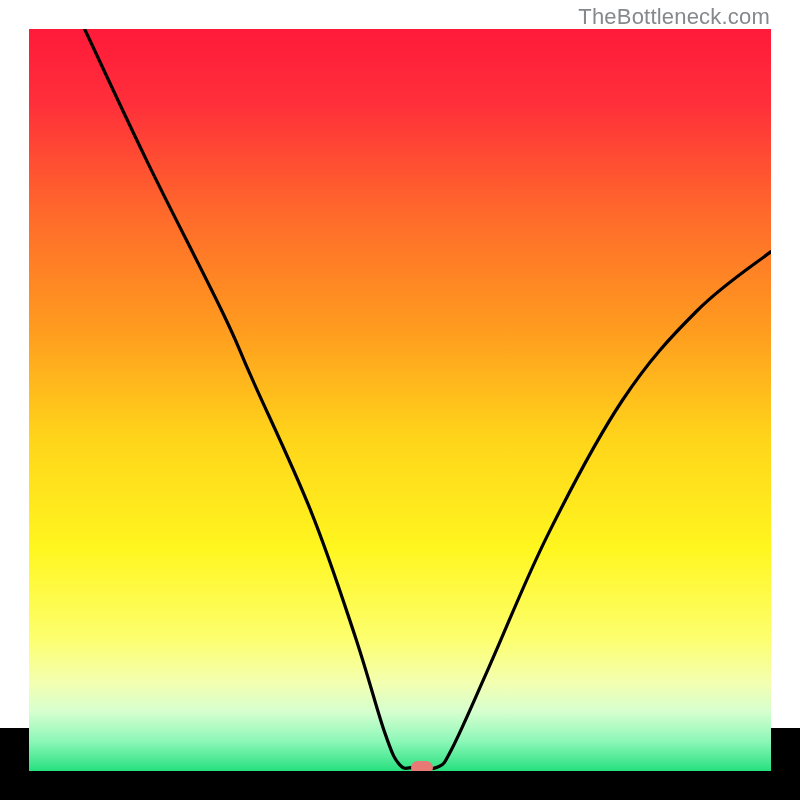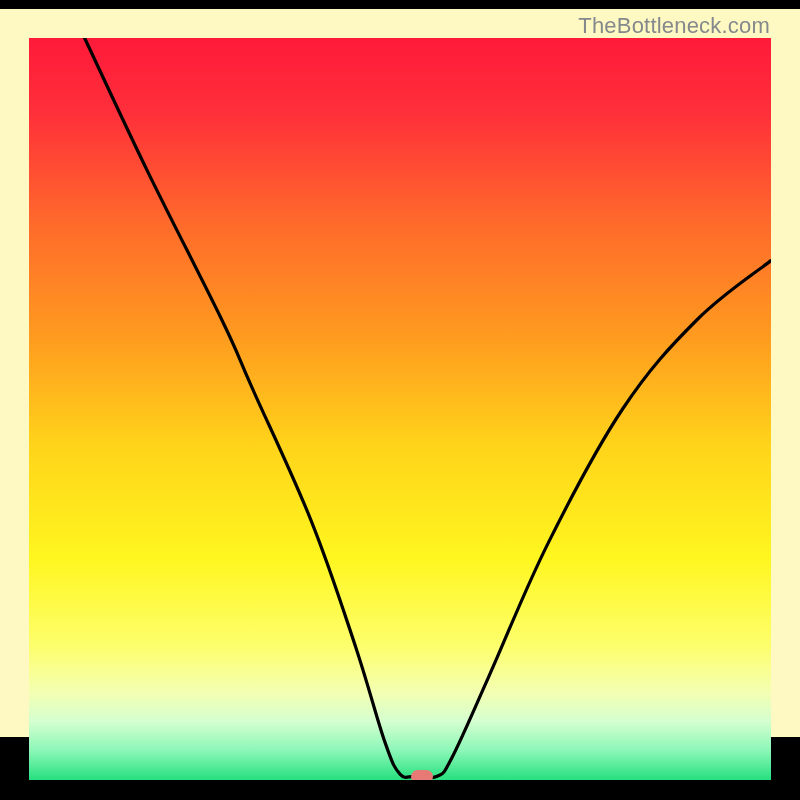--- a/index.html
+++ b/index.html
@@ -9,22 +9,21 @@
     height: 800px;
     background: #000;
     overflow: hidden;
   }
   .frame {
     position: absolute;
     left: 0;
     top: 0;
     width: 800px;
     height: 728px;
-    background: #fef9c3;
-    margin-top: 9px;
+    background: #ffffff;
   }
   .plot-area {
     position: absolute;
     left: 29px;
     top: 29px;
     width: 742px;
     height: 742px;
     overflow: hidden;
   }
   .gradient {

